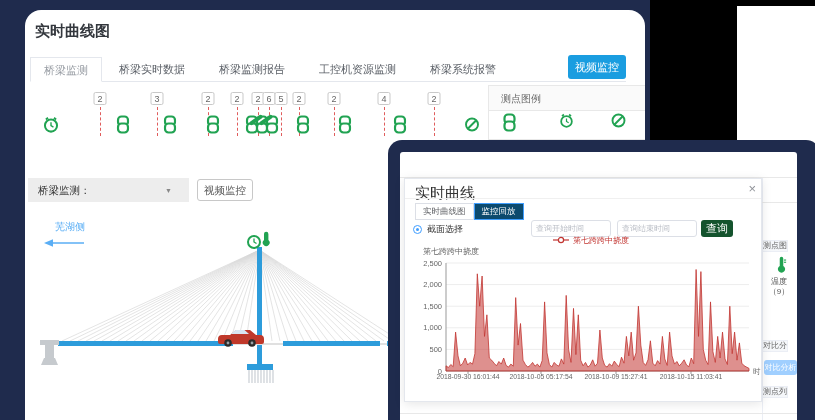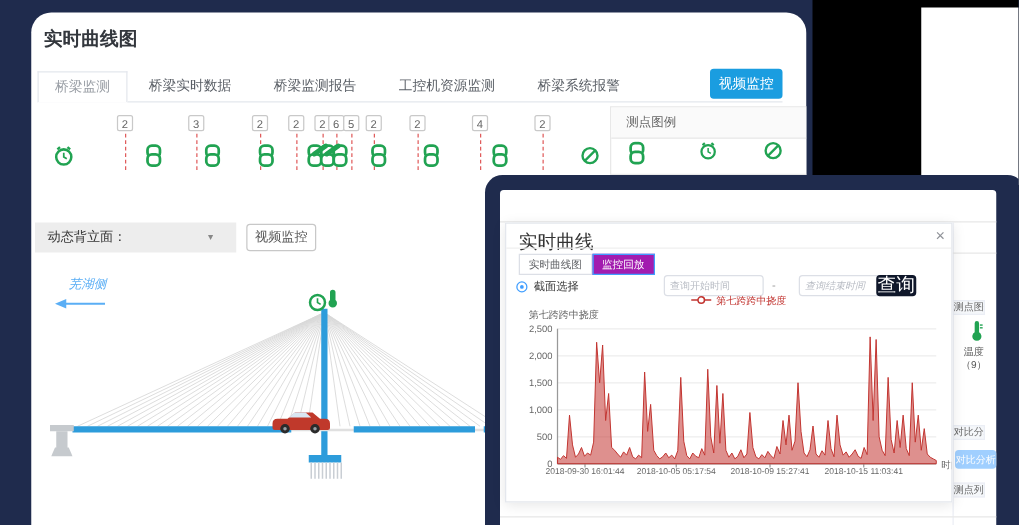--- a/index.html
+++ b/index.html
@@ -33,29 +33,29 @@
   #modal-window{left:388px;top:140px;width:432px;height:300px;background:#1f2b4d;border-radius:14px;z-index:3;}
   #modal-page{left:12px;top:12px;width:397px;height:288px;background:#fff;border-radius:3px;}
   .hline{background:#e8e8e8;height:1px;}
   .vline{background:#ebeef5;width:1px;}
   #rt-dialog{left:16px;top:38px;width:358px;height:224px;background:#fff;border:1px solid #e4e7ed;box-shadow:0 2px 10px rgba(0,0,0,.10);}
   #rt-title{left:10px;top:5px;font-size:15px;color:#333;}
   #rt-close{right:5px;top:3px;font-size:13px;color:#909399;cursor:pointer;line-height:13px;}
   #rt-hline{left:0;top:19px;width:356px;height:1px;background:#f0f0f0;}
   #rt-tabs{left:10px;top:24px;white-space:nowrap;}
   .rtab{display:inline-block;height:17px;line-height:15px;font-size:8.5px;padding:0 7px;border:1px solid #dcdfe6;color:#606266;background:#fff;cursor:pointer;vertical-align:top;}
-  .rtab.active{background:#a21caf;border-color:#409eff;color:#fff;}
+  .rtab.active{background:#0c4a6e;border-color:#409eff;color:#fff;}
   #rt-radio{left:8px;top:44px;display:flex;align-items:center;cursor:pointer;}
   #rt-radio .dot{width:9px;height:9px;border:1px solid #409eff;border-radius:50%;position:relative;margin-right:5px;}
   #rt-radio .dot::after{content:"";position:absolute;left:2px;top:2px;width:3px;height:3px;border-radius:50%;background:#409eff;}
   #rt-radio .lbl{font-size:9px;color:#333;}
   .q-input{position:absolute;top:41px;width:80px;height:17px;border:1px solid #dcdfe6;border-radius:3px;font-size:8px;color:#333;padding:0 4px;outline:none;}
   .q-input::placeholder{color:#b8bcc4;}
   #q-sep{left:207px;top:41px;width:14px;height:17px;text-align:center;line-height:17px;font-size:9px;color:#999;}
-  #q-btn{left:296px;top:41px;width:32px;height:17px;background:#0f172a;border-radius:3px;color:#fff;font-size:15px;text-align:center;line-height:17px;cursor:pointer;}
+  #q-btn{left:296px;top:41px;width:32px;height:17px;background:#14532d;border-radius:3px;color:#fff;font-size:11px;text-align:center;line-height:17px;cursor:pointer;}
   
   .sp-bar{position:absolute;left:374px;width:26px;height:12px;background:#f5f7fa;border:1px solid #ebeef5;font-size:8px;color:#666;line-height:10px;overflow:hidden;white-space:nowrap;}
   .sp-txt{position:absolute;left:376px;width:30px;text-align:center;font-size:8px;color:#555;}
   #sp-compare-btn{left:376px;top:220px;width:33px;height:15px;background:#a0cfff;border-radius:3px;color:#fff;font-size:8px;text-align:center;line-height:15px;overflow:hidden;white-space:nowrap;cursor:default;}
   svg text{font-family:"Liberation Sans","DejaVu Sans",sans-serif;}
 </style>
 </head>
 <body>
 
 <div id="stage">
@@ -152,26 +152,26 @@
               <path d="M8 5.8v3.2l2.3 1.4" stroke="#21a352" stroke-width="1.3" fill="none"></path>
             </svg></div>
           <div style="position: absolute; left: 122px; top: 2px;"><svg width="15" height="15" viewBox="0 0 15 15">
               <circle cx="7.5" cy="7.5" r="6" fill="#fff" stroke="#21a352" stroke-width="1.9"></circle>
               <path d="M3.5 11.5L11.5 3.5" stroke="#21a352" stroke-width="1.9"></path>
             </svg></div>
         </div>
     </div>
 
     <div class="abs" id="section-bar">
-      <span>动态背立面：</span>
+      <span>桥梁监测：</span>
     </div>
     <div class="abs" id="section-caret">▼</div>
     <div class="abs" id="zoom-btn">视频监控</div>
 
-    <div class="abs" id="bridge-wrap" style="left:3px;top:202px;width:362px;height:200px;font-style:italic;">
+    <div class="abs" id="bridge-wrap" style="left:3px;top:202px;width:362px;height:200px;">
   <svg width="362" height="200" viewBox="0 0 362 200">
     <text x="27" y="18" font-size="10" fill="#5aaef5">芜湖侧</text>
     <line x1="24" y1="31" x2="56" y2="31" stroke="#5aaef5" stroke-width="1.6"></line>
     <polygon points="16,31 25,27.2 25,34.8" fill="#5aaef5"></polygon>
     <line x1="231.5" y1="38" x2="34" y2="129" stroke="#d8d8d8" stroke-width="0.7"></line>
           <line x1="231.5" y1="38" x2="42" y2="129" stroke="#d8d8d8" stroke-width="0.7"></line>
           <line x1="231.5" y1="38" x2="50" y2="129" stroke="#d8d8d8" stroke-width="0.7"></line>
           <line x1="231.5" y1="38" x2="58" y2="129" stroke="#d8d8d8" stroke-width="0.7"></line>
           <line x1="231.5" y1="38" x2="66" y2="129" stroke="#d8d8d8" stroke-width="0.7"></line>
           <line x1="231.5" y1="38" x2="74" y2="129" stroke="#d8d8d8" stroke-width="0.7"></line>
@@ -270,21 +270,21 @@
       <div class="abs" id="rt-title">实时曲线</div>
       <div class="abs" id="rt-close">×</div>
       <div class="abs" id="rt-hline"></div>
       <div class="abs" id="rt-tabs"><span class="rtab">实时曲线图</span><span class="rtab active">监控回放</span></div>
       <div class="abs" id="rt-radio">
         <span class="dot"></span>
         <span class="lbl">截面选择</span>
       </div>
       <input class="q-input abs" style="left: 126px;" placeholder="查询开始时间">
       <div class="abs" id="q-sep">-</div>
-      <input class="q-input abs" style="left: 234px; font-style: italic;" placeholder="查询结束时间">
+      <input class="q-input abs" style="left: 212px;" placeholder="查询结束时间">
       <div class="abs" id="q-btn">查询</div>
       <div class="abs" id="chart-wrap" style="left:0;top:54px;width:356px;height:152px;text-align:center;">
   <svg width="356" height="152" viewBox="0 0 356 152">
     <g>
       <line x1="148" y1="7" x2="164" y2="7" stroke="#c23531" stroke-width="1.2"></line>
       <circle cx="156" cy="7" r="2.6" fill="#fff" stroke="#c23531" stroke-width="1.2"></circle>
       <text x="168" y="10" font-size="8" fill="#c23531">第七跨跨中挠度</text>
     </g>
     <text x="18" y="21" font-size="8" fill="#666">第七跨跨中挠度</text>
     <line x1="41" y1="30" x2="344" y2="30" stroke="#ededed" stroke-width="1"></line>

